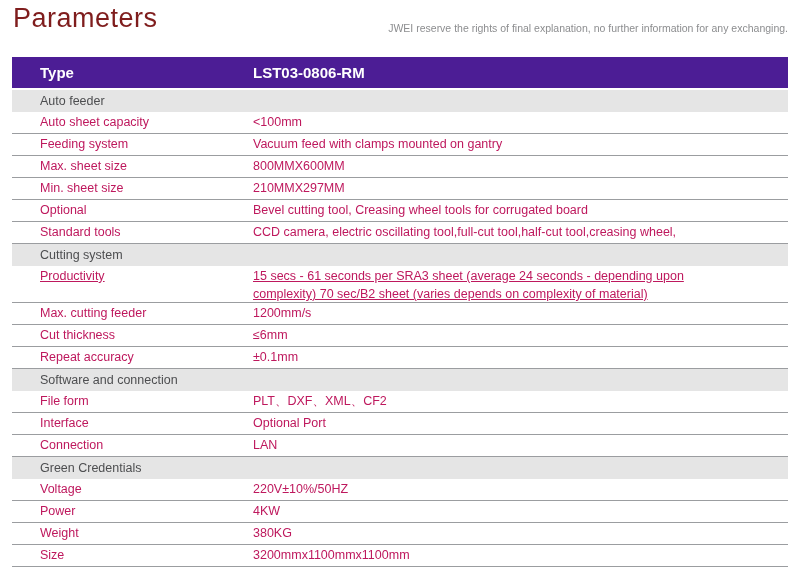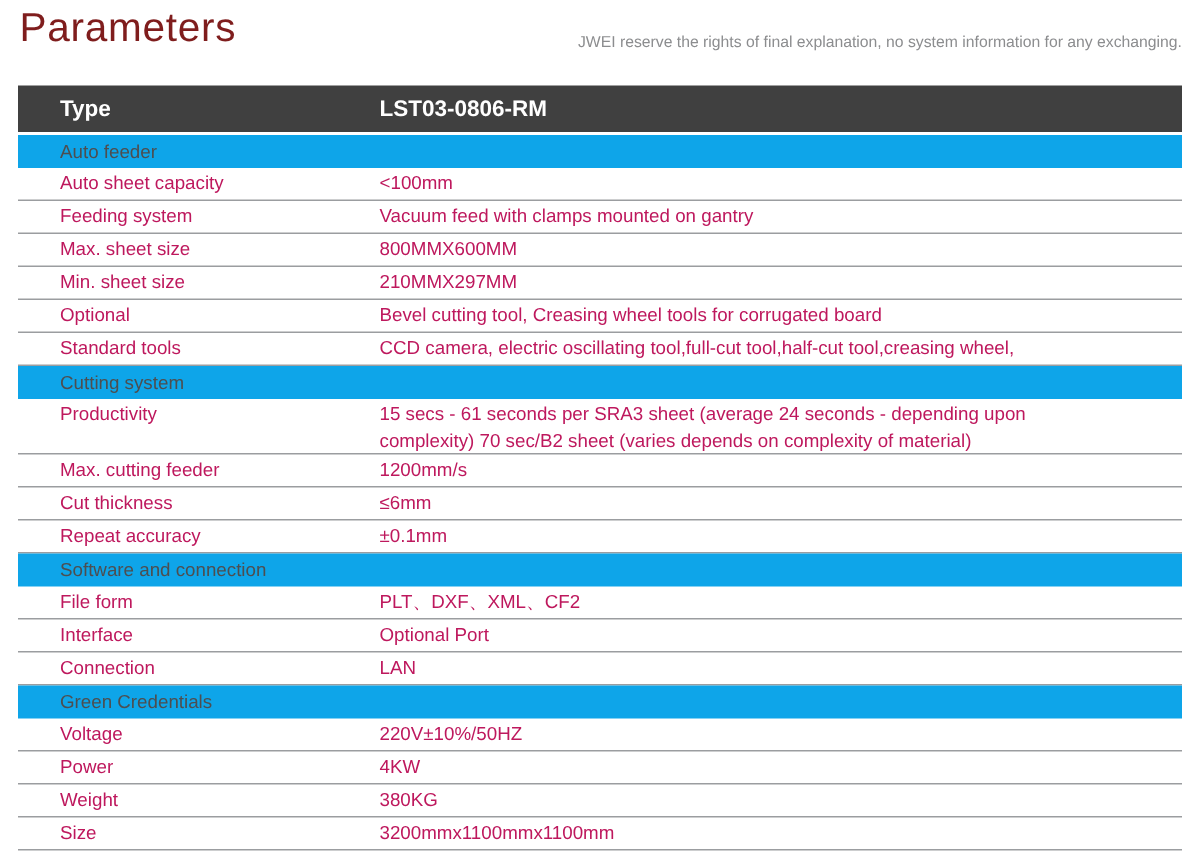--- a/index.html
+++ b/index.html
@@ -31,59 +31,60 @@
     color: #8c8d8f;
   }
   .param-table {
     position: absolute;
     left: 12px;
     right: 12px;
     top: 57px;
   }
   .thead {
     height: 31px;
-    background: #404040;
+    background: #4c1d95;
     color: #ffffff;
     font-weight: bold;
     font-size: 15px;
     display: flex;
     align-items: center;
     margin-bottom: 2px;
   }
   .col-label {
     flex: 0 0 241px;
     padding-left: 28px;
     box-sizing: border-box;
   }
   .col-value {
     flex: 1;
   }
   .section-band {
     height: 22px;
     line-height: 22px;
-    background: #0ea5e9;
+    background: #e5e5e5;
     color: #4d4e50;
     font-size: 12.5px;
     padding-left: 28px;
     box-sizing: border-box;
   }
   .trow {
     display: flex;
     align-items: flex-start;
     height: 22px;
     box-sizing: border-box;
     border-bottom: 1px solid #9b9da0;
     font-size: 12.5px;
     color: #be185d;
   }
   .trow .cell {
     line-height: 21px;
   }
   .trow.multi {
     height: 37px;
+    text-decoration: underline;
   }
   .trow.multi .cell {
     line-height: 18px;
     padding-top: 1px;
   }
   .cell.label {
     flex: 0 0 241px;
     padding-left: 28px;
     box-sizing: border-box;
     white-space: nowrap;
@@ -92,21 +93,21 @@
   .cell.value {
     flex: 1;
     padding-right: 10px;
   }
 </style>
 </head>
 <body>
 
 <div class="page-title">Parameters</div>
 
-<div class="disclaimer">JWEI reserve the rights of final explanation, no system information for any exchanging.</div>
+<div class="disclaimer">JWEI reserve the rights of final explanation, no further information for any exchanging.</div>
 
 <div class="param-table">
   <div class="thead">
     <div class="col-label">Type</div>
     <div class="col-value">LST03-0806-RM</div>
   </div>
   <div>
       <div class="section-band">Auto feeder</div>
       <div class="trow">
         <div class="cell label">Auto sheet capacity</div>

